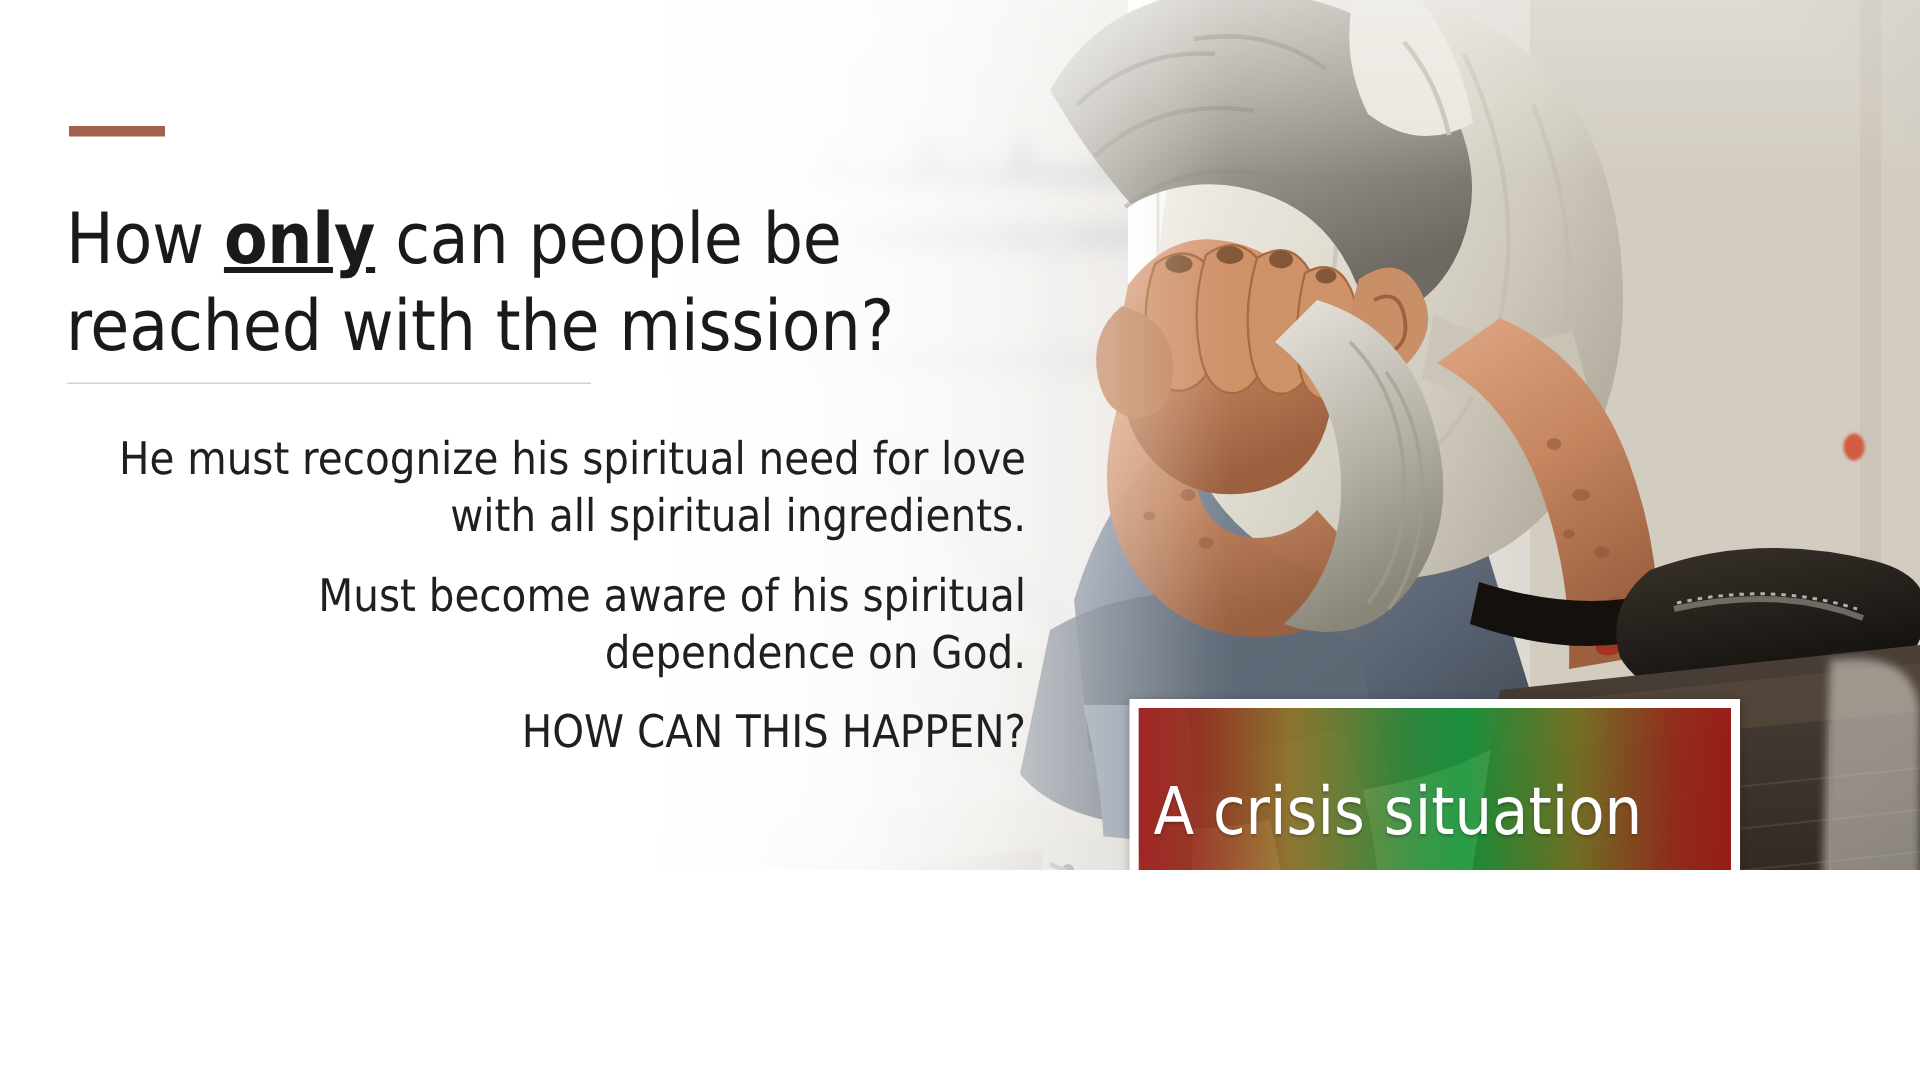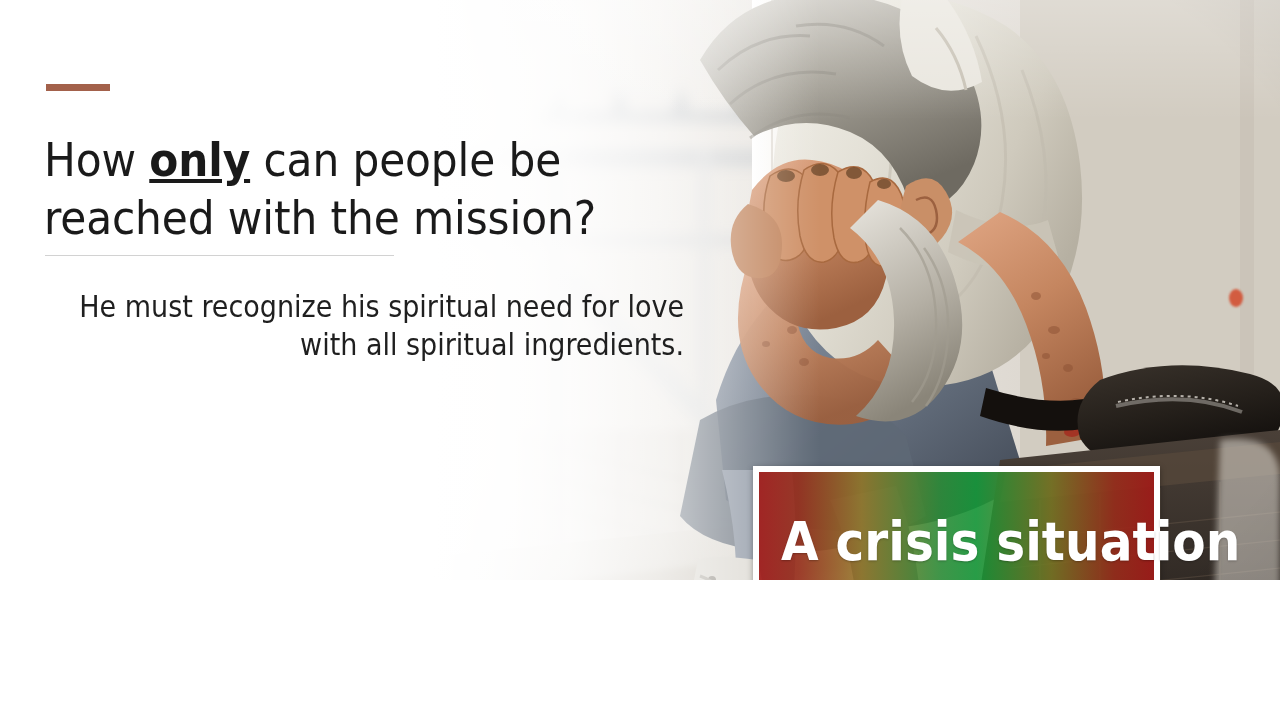--- a/index.html
+++ b/index.html
@@ -124,25 +124,25 @@
         rgba(20,150,56,0.90) 55%,
         rgba(121,118,35,0.87) 74%,
         rgba(152,44,26,0.90) 90%,
         rgba(160,26,24,0.92) 100%);
     box-shadow: 0 2px 6px rgba(0,0,0,0.35);
     display: flex;
     align-items: center;
     justify-content: flex-start;
   }
   #callout-text {
-    padding-left: 22px;
-    font-size: 54px;
+    padding-left: 10px;
+    font-size: 44px;
     line-height: 1;
     color: #ffffff;
-    font-weight: 700;
+    font-weight: 400;
     white-space: nowrap;
     text-shadow: 0 1px 2px rgba(0,0,0,0.25);
   }
 </style>
 </head>
 <body>
 
 <div id="slide">
 
   <div id="photo-wrap">
@@ -412,19 +412,21 @@
 
   <div id="accent-bar"></div>
 
   <h1 id="title"><span>How </span><u>only</u><span> can people be reached</span>
     <span>with the mission?</span></h1>
 
   <div id="divider"></div>
 
   <div id="body">
     <p>He must recognize his spiritual need for love with all spiritual ingredients.</p>
+    <p>Must become aware of his spiritual dependence on God.</p>
+    <p class="tight">HOW CAN THIS HAPPEN?</p>
   </div>
 
   <div id="callout">
     <span id="callout-text">A crisis situation</span>
   </div>
 
 </div>
 
 </body></html>

